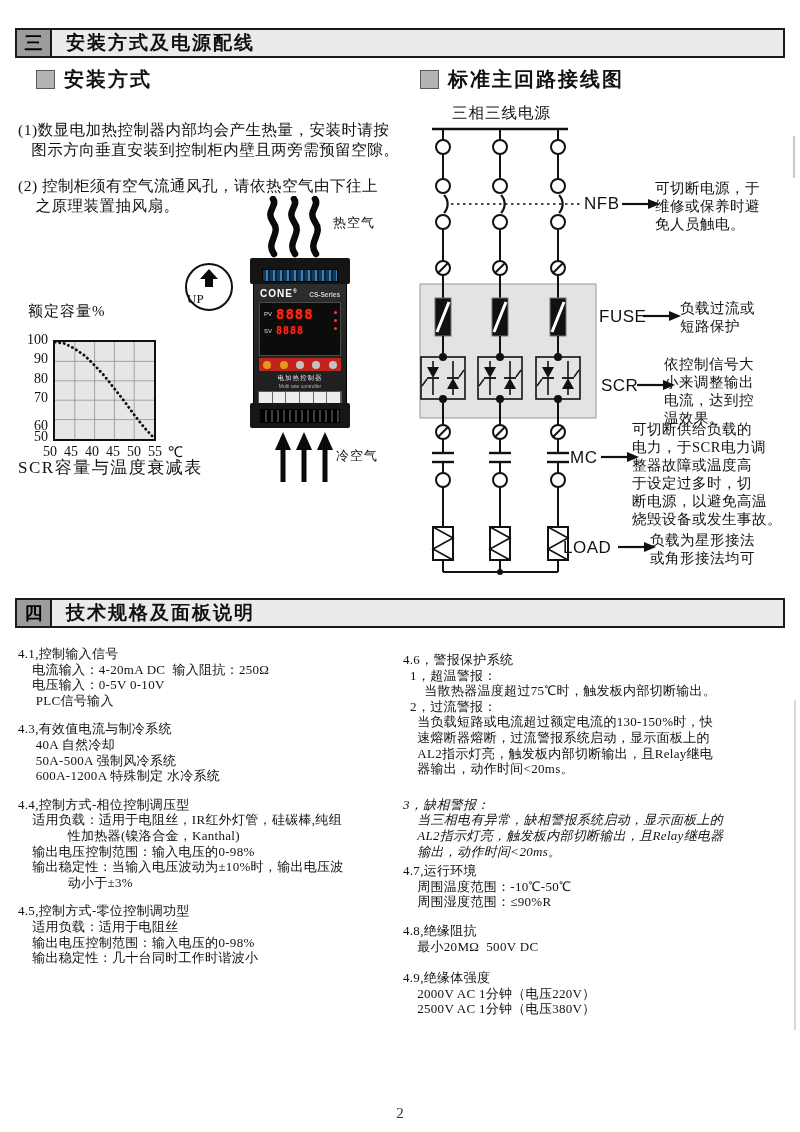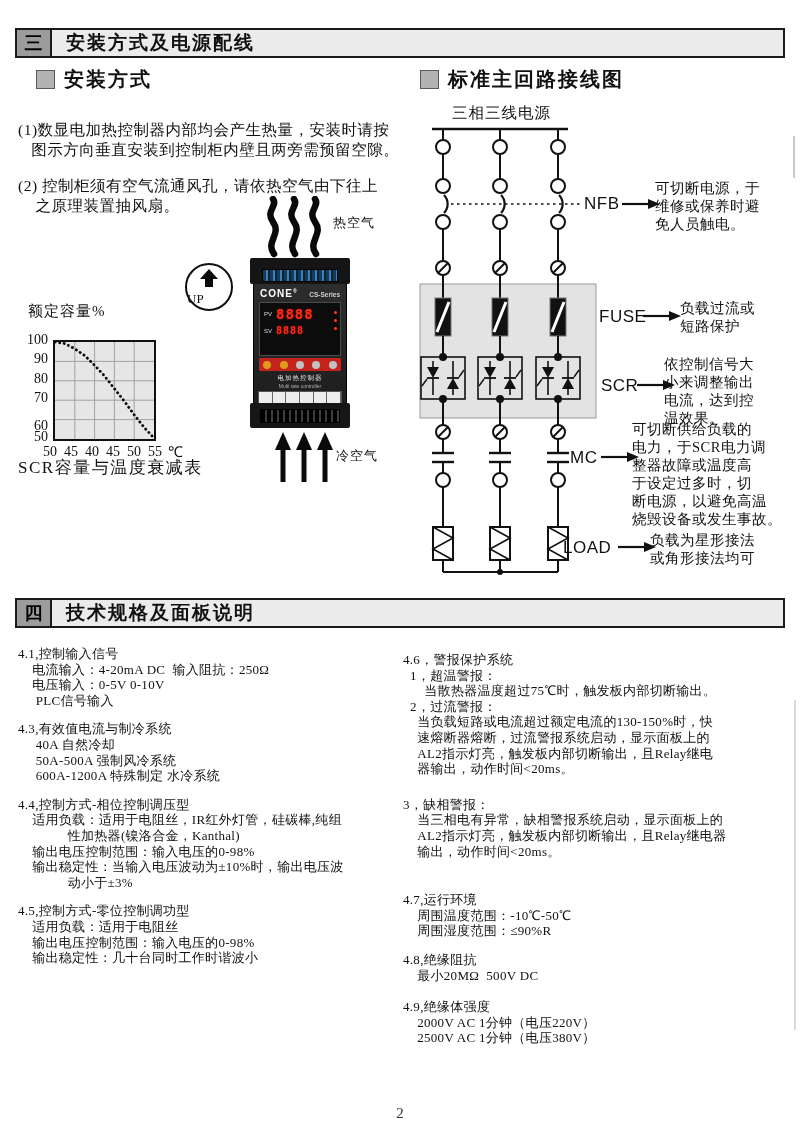--- a/index.html
+++ b/index.html
@@ -77,21 +77,21 @@
 
   
   .comp-label{position:absolute;font-size:17px;letter-spacing:0.5px;font-family:"Liberation Sans",sans-serif;}
   .note{position:absolute;font-family:"Liberation Serif",serif;font-size:14.5px;line-height:1.24;
     white-space:pre-line;letter-spacing:0.5px;}
 
   
   .spec-col{position:absolute;}
   .spec-item{font-family:"Liberation Serif",serif;font-size:13px;line-height:15.6px;
     white-space:pre-wrap;margin-bottom:13px;letter-spacing:0.3px;}
-  .mb20{margin-bottom:20px;} .mb18{margin-bottom:33px;} .mb16{margin-bottom:16px;}
+  .mb20{margin-bottom:20px;} .mb18{margin-bottom:4px;font-style:italic;} .mb16{margin-bottom:16px;}
 
   .page-num{position:absolute;left:0;right:0;top:1105px;text-align:center;
     font-family:"Liberation Serif",serif;font-size:15px;color:#333;}
 
   .artifact{position:absolute;background:#c9c9c9;}
 </style>
 </head>
 <body>
 
 <div class="section-bar" style="top:28px;">

